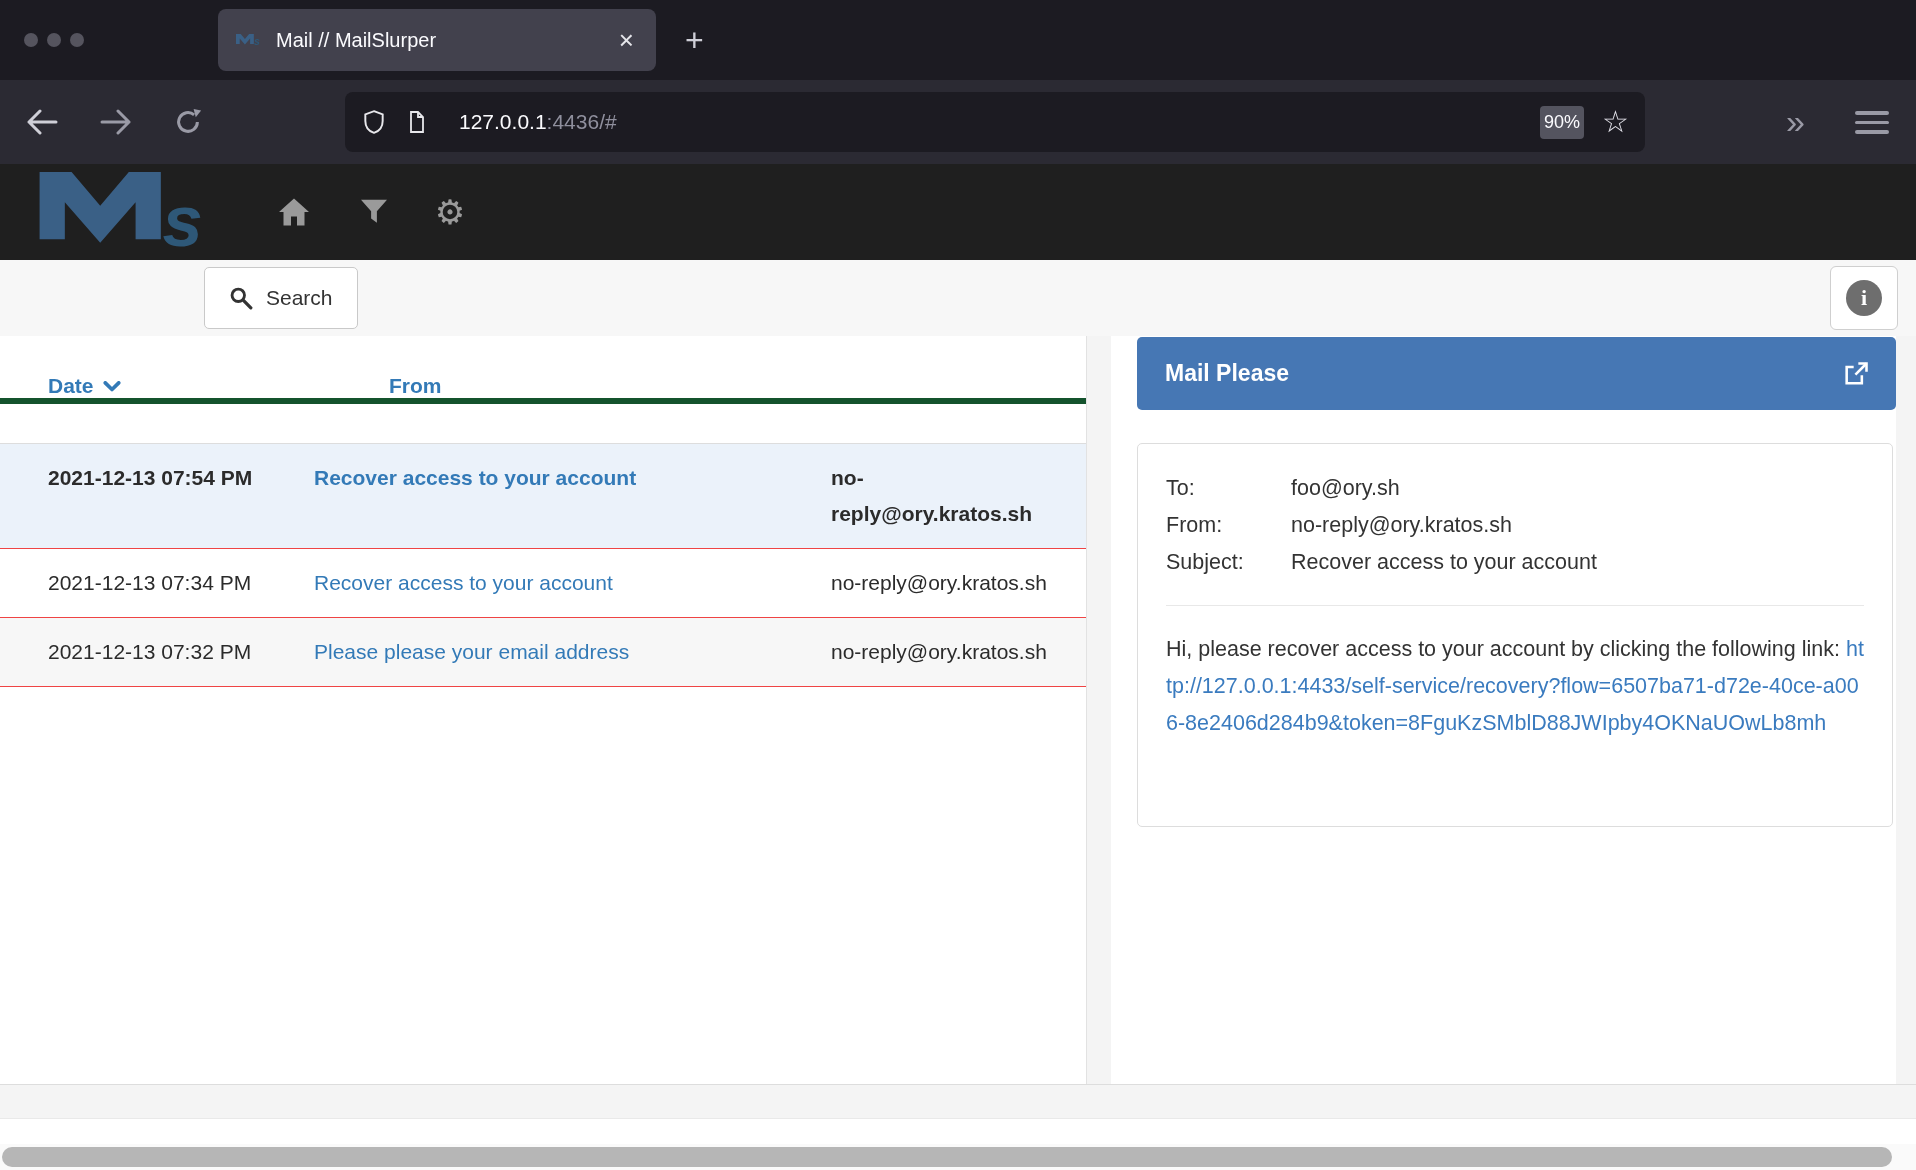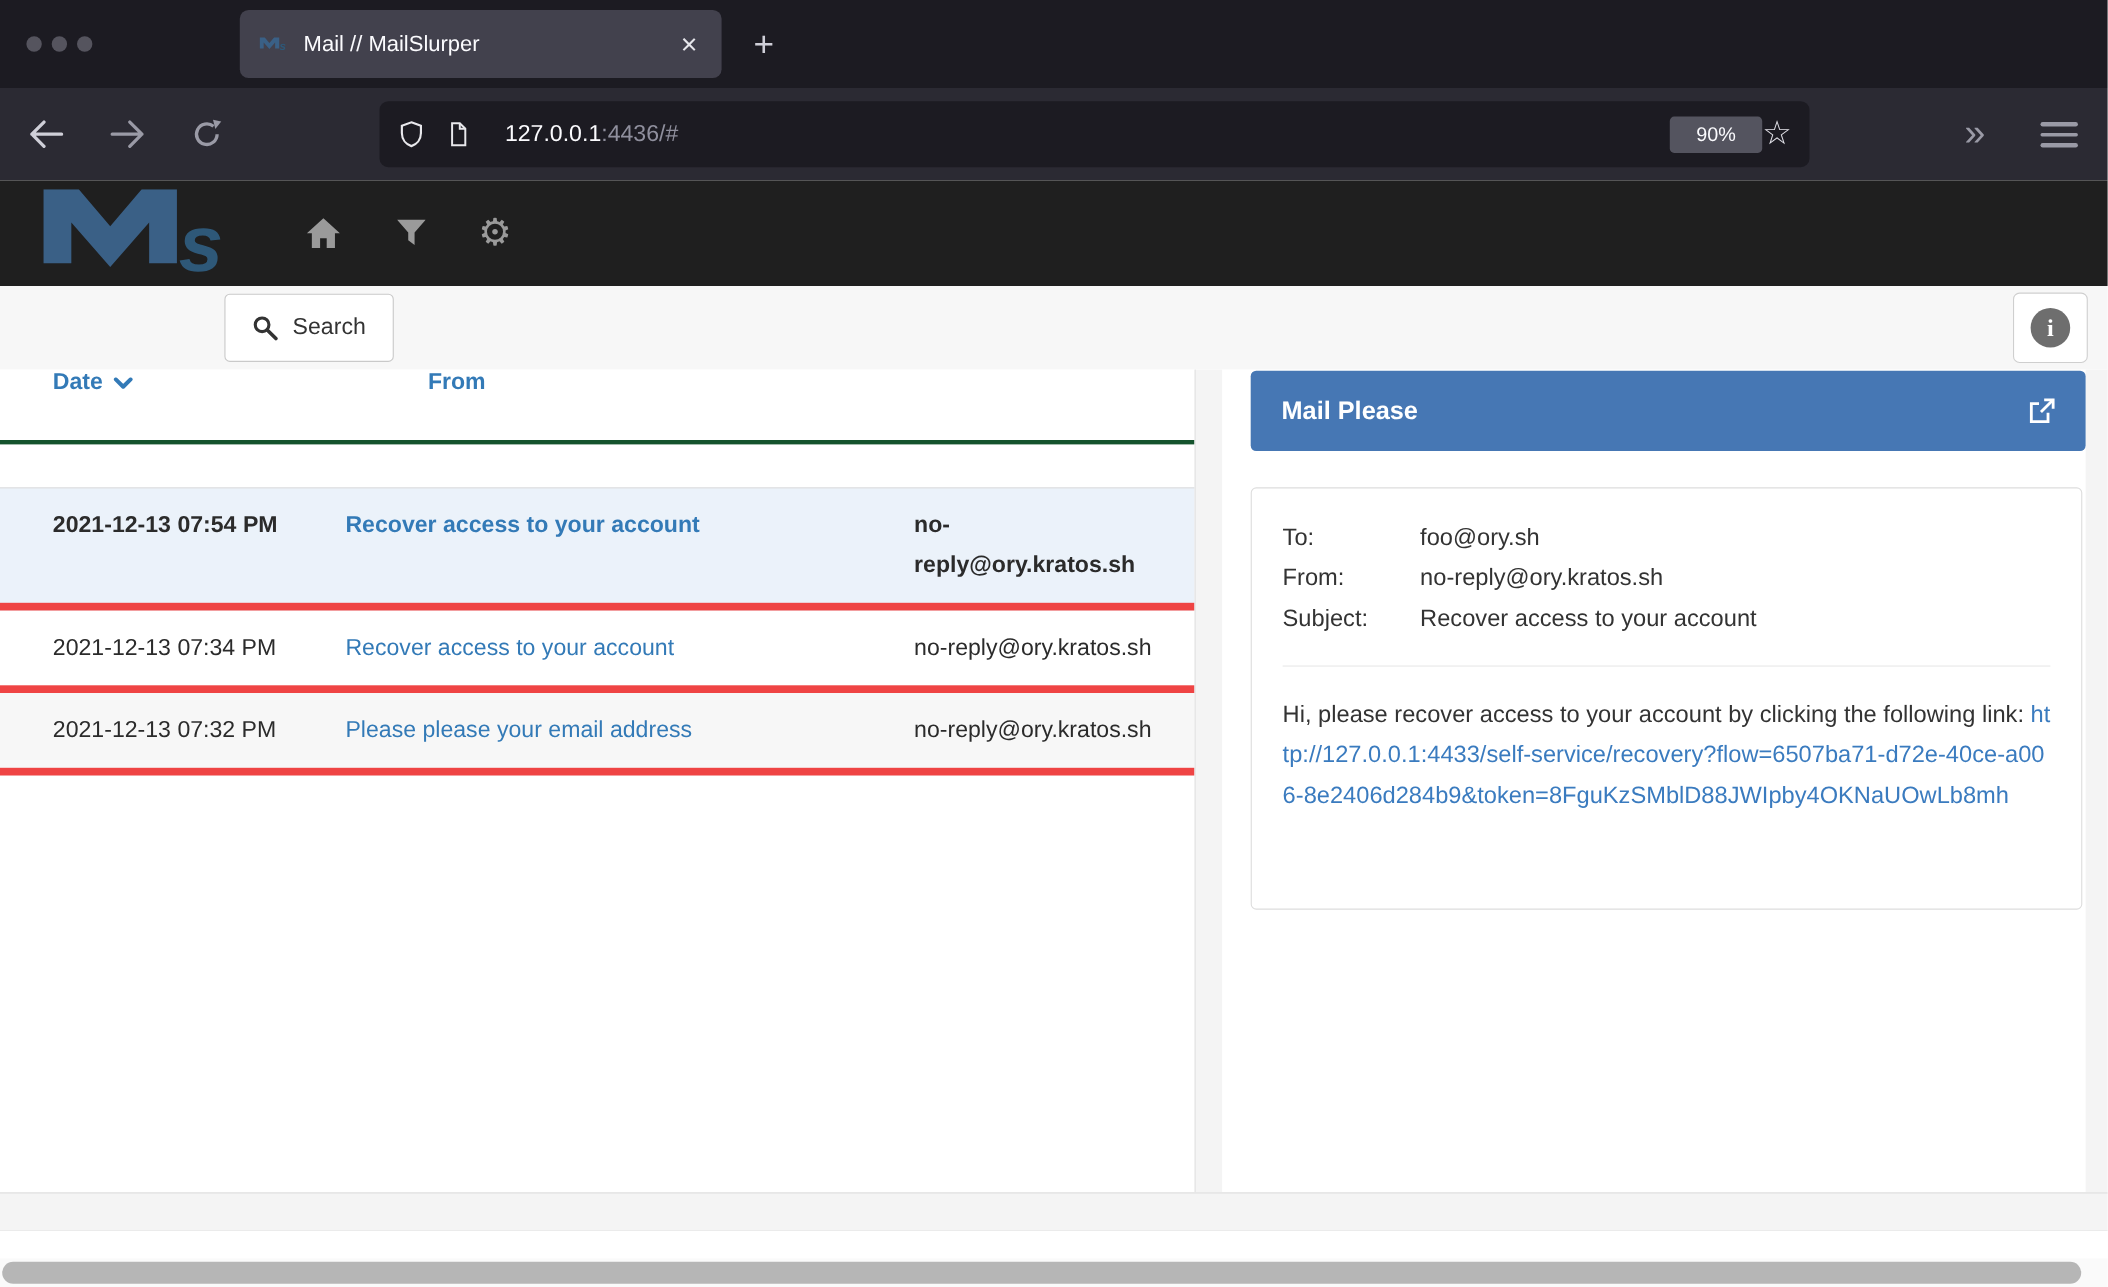--- a/index.html
+++ b/index.html
@@ -21,21 +21,21 @@
   .new-tab { position:absolute; left:685px; top:24px; color:#cfcfd8; font-size:32px; line-height:1; }
 
   .nav-bar { position:absolute; left:0; top:80px; width:1916px; height:84px; background:#2b2a33; }
   .nav-btn { position:absolute; top:22px; width:40px; height:40px; display:flex; align-items:center; justify-content:center; }
   .url-bar { position:absolute; left:345px; top:12px; width:1300px; height:60px; background:#1c1b22;
              border-radius:8px; display:flex; align-items:center; padding:0 16px; }
   .url-text { font-size:21px; margin-left:30px; white-space:nowrap; flex:1; }
   .url-host { color:#fbfbfe; }
   .url-path { color:#8f8f9d; }
   .zoom-badge { background:#54545f; color:#fbfbfe; font-size:18px; border-radius:4px;
-                padding:6px 24px; }
+                padding:6px 4px; margin-right:18px; }
   .star-glyph { color:#e3e3ea; font-size:30px; line-height:1; }
   .overflow-chevrons { position:absolute; left:1786px; top:22px; color:#9a9aa6; font-size:34px; letter-spacing:-6px; }
   .hamburger { position:absolute; left:1855px; top:31px; width:34px; }
   .hamburger i { display:block; height:3.5px; background:#9a9aa6; border-radius:2px; margin-bottom:6px; }
 
   
   .app-header { position:absolute; left:0; top:164px; width:1916px; height:96px; background:#1f1f1f; }
   .logo { position:absolute; left:28px; top:8px; }
   .hdr-icon { position:absolute; top:0; height:96px; display:flex; align-items:center; justify-content:center; width:44px; }
   .gear-glyph { color:#9a9a9a; font-size:34px; line-height:1; }
@@ -50,29 +50,29 @@
   .info-circle { width:36px; height:36px; border-radius:50%; background:#6e6e6e; color:#fff;
                  font-size:22px; font-weight:bold; display:flex; align-items:center; justify-content:center; font-family:"Liberation Serif", serif; }
 
   
   .content { position:absolute; left:0; top:336px; width:1916px; height:748px; background:#fff; }
   .gutter-v { position:absolute; left:1086px; top:0; width:25px; height:748px; background:#f4f4f4; border-left:1px solid #e2e2e2; }
   .gutter-r { position:absolute; left:1896px; top:0; width:20px; height:748px; background:#f4f4f4; }
 
   
   .left-panel { position:absolute; left:0; top:0; width:1086px; height:748px; }
-  .thead { display:flex; align-items:flex-start; height:68px; padding:0 20px 0 48px;
-           border-bottom:4px solid #14532d; color:#337ab7; font-weight:bold; font-size:21px; }
+  .thead { display:flex; align-items:flex-end; height:68px; padding:0 20px 0 48px;
+           border-bottom:6px solid #14532d; color:#337ab7; font-weight:bold; font-size:21px; }
   .th-date { width:266px; display:flex; align-items:center; }
   .th-date svg { margin-left:9px; }
   .th-subject { flex:1; }
   .th-from { width:245px; text-indent:75px; }
   .row-spacer { height:39px; }
   .mrow { display:flex; padding:16px 20px 16px 48px; font-size:21px; line-height:36px;
-          border-bottom:7px solid #ef4444; }
+          border-bottom:1px solid #ef4444; }
   .mrow.first { border-top:1px solid #ddd; }
   .mrow.selected { background:#ebf2fa; font-weight:bold; }
   .mrow.striped { background:#f7f7f7; }
   .cell-date { width:215px; margin-right:51px; color:#2b2b2b; }
   .cell-subject { flex:1; padding-right:10px; }
   .cell-subject a { color:#337ab7; text-decoration:none; }
   .cell-from { width:235px; padding-right:15px; color:#2b2b2b; overflow-wrap:break-word; }
 
   
   .details-header { position:absolute; left:1137px; top:1px; width:759px; height:73px; background:#4677b4;

